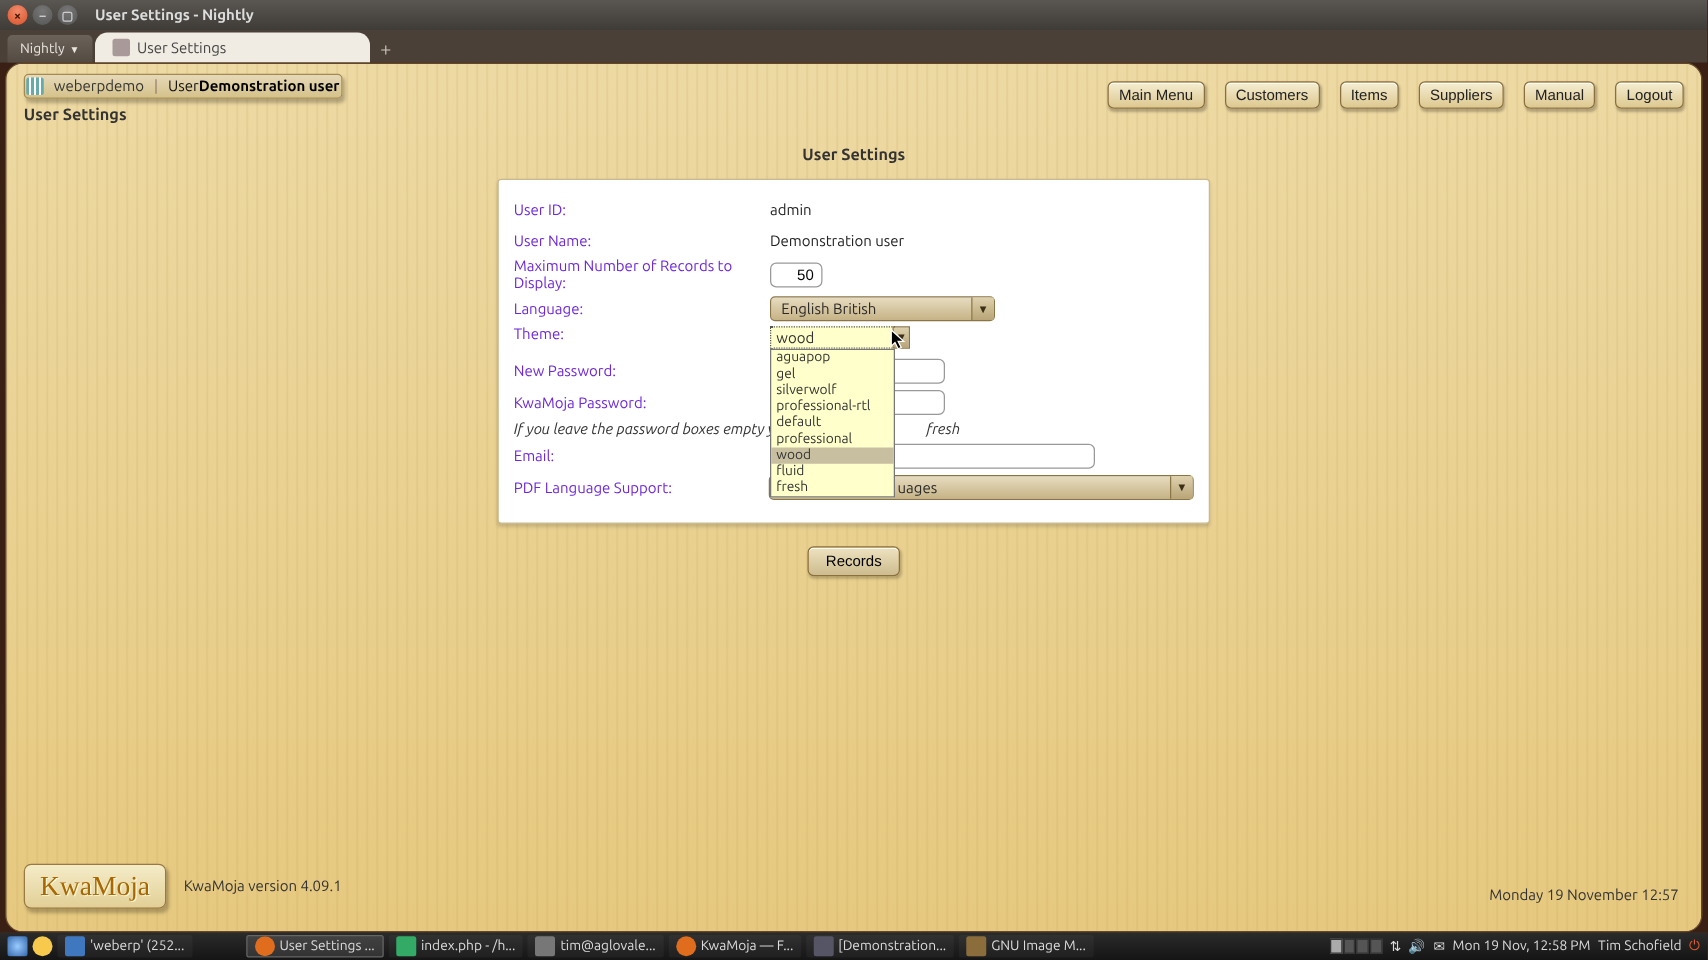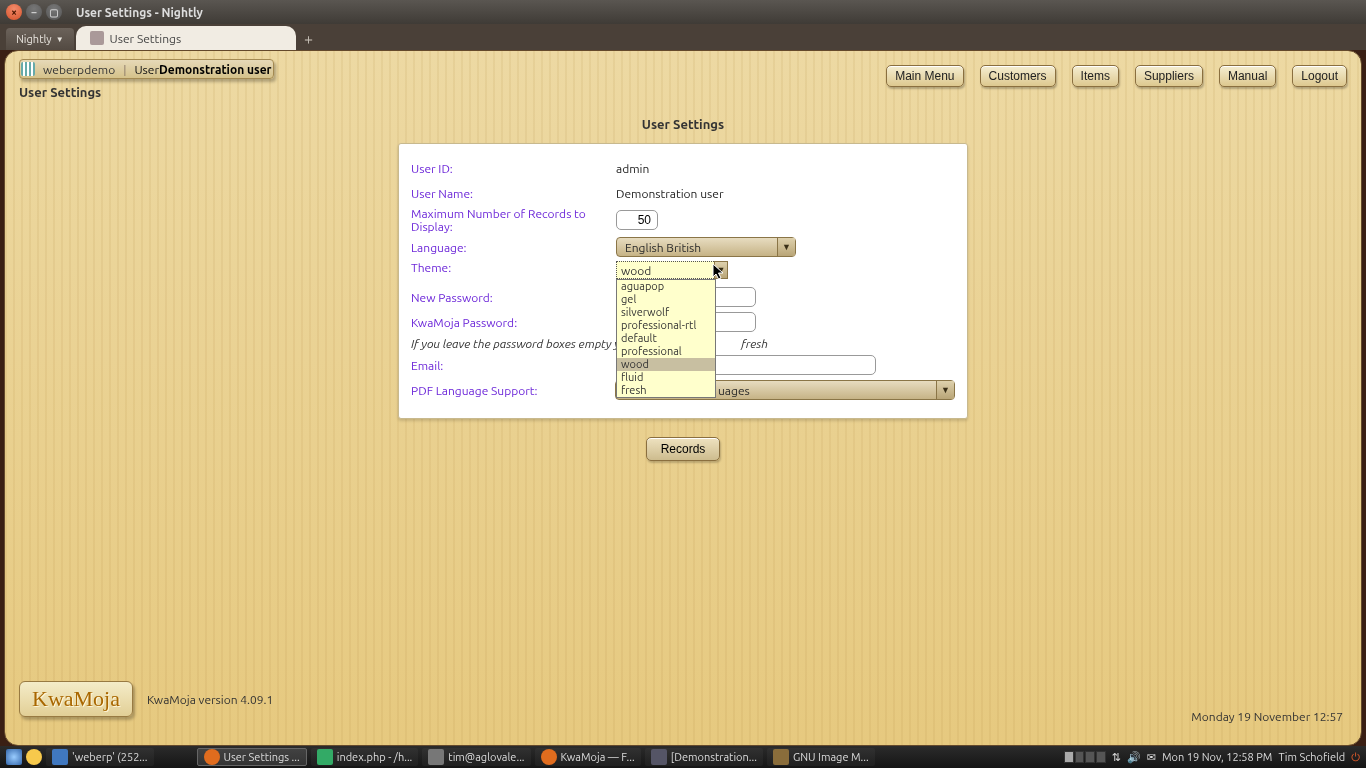--- a/index.html
+++ b/index.html
@@ -239,21 +239,21 @@
   border-radius: 5px;
   padding: 4px 14px;
   font-size: 12px;
   box-shadow: 0 1px 0 #fff inset, 1px 2px 2px rgba(0,0,0,0.2);
   cursor:pointer;
 }
 
 
 .brand {
   position: absolute;
-  left: 14px; bottom: 28px;
+  left: 14px; bottom: 18px;
   display: flex; align-items: center; gap: 14px;
 }
 .brand-logo {
   background: linear-gradient(to bottom,#f4ecc8,#e2cf96);
   border: 1px solid #987a42;
   border-radius: 6px;
   padding: 4px 12px;
   font-family: "Comic Sans MS", cursive;
   font-size: 22px;
   color: #a96700;

